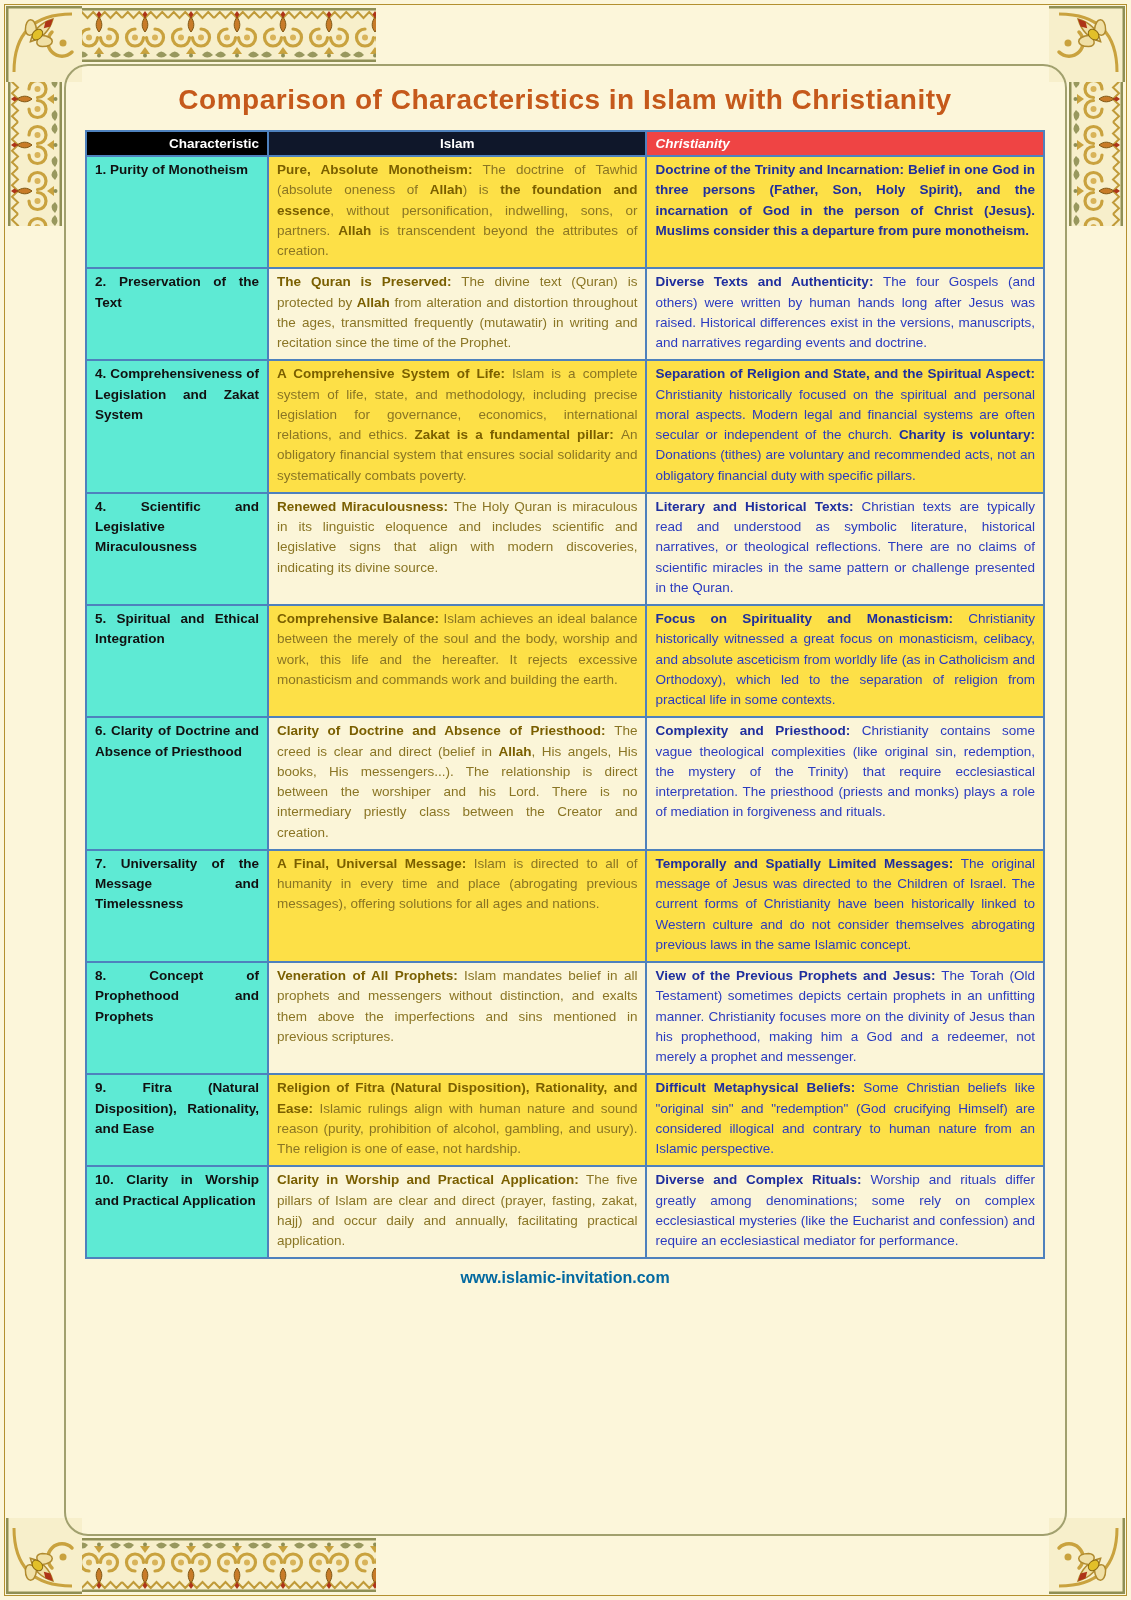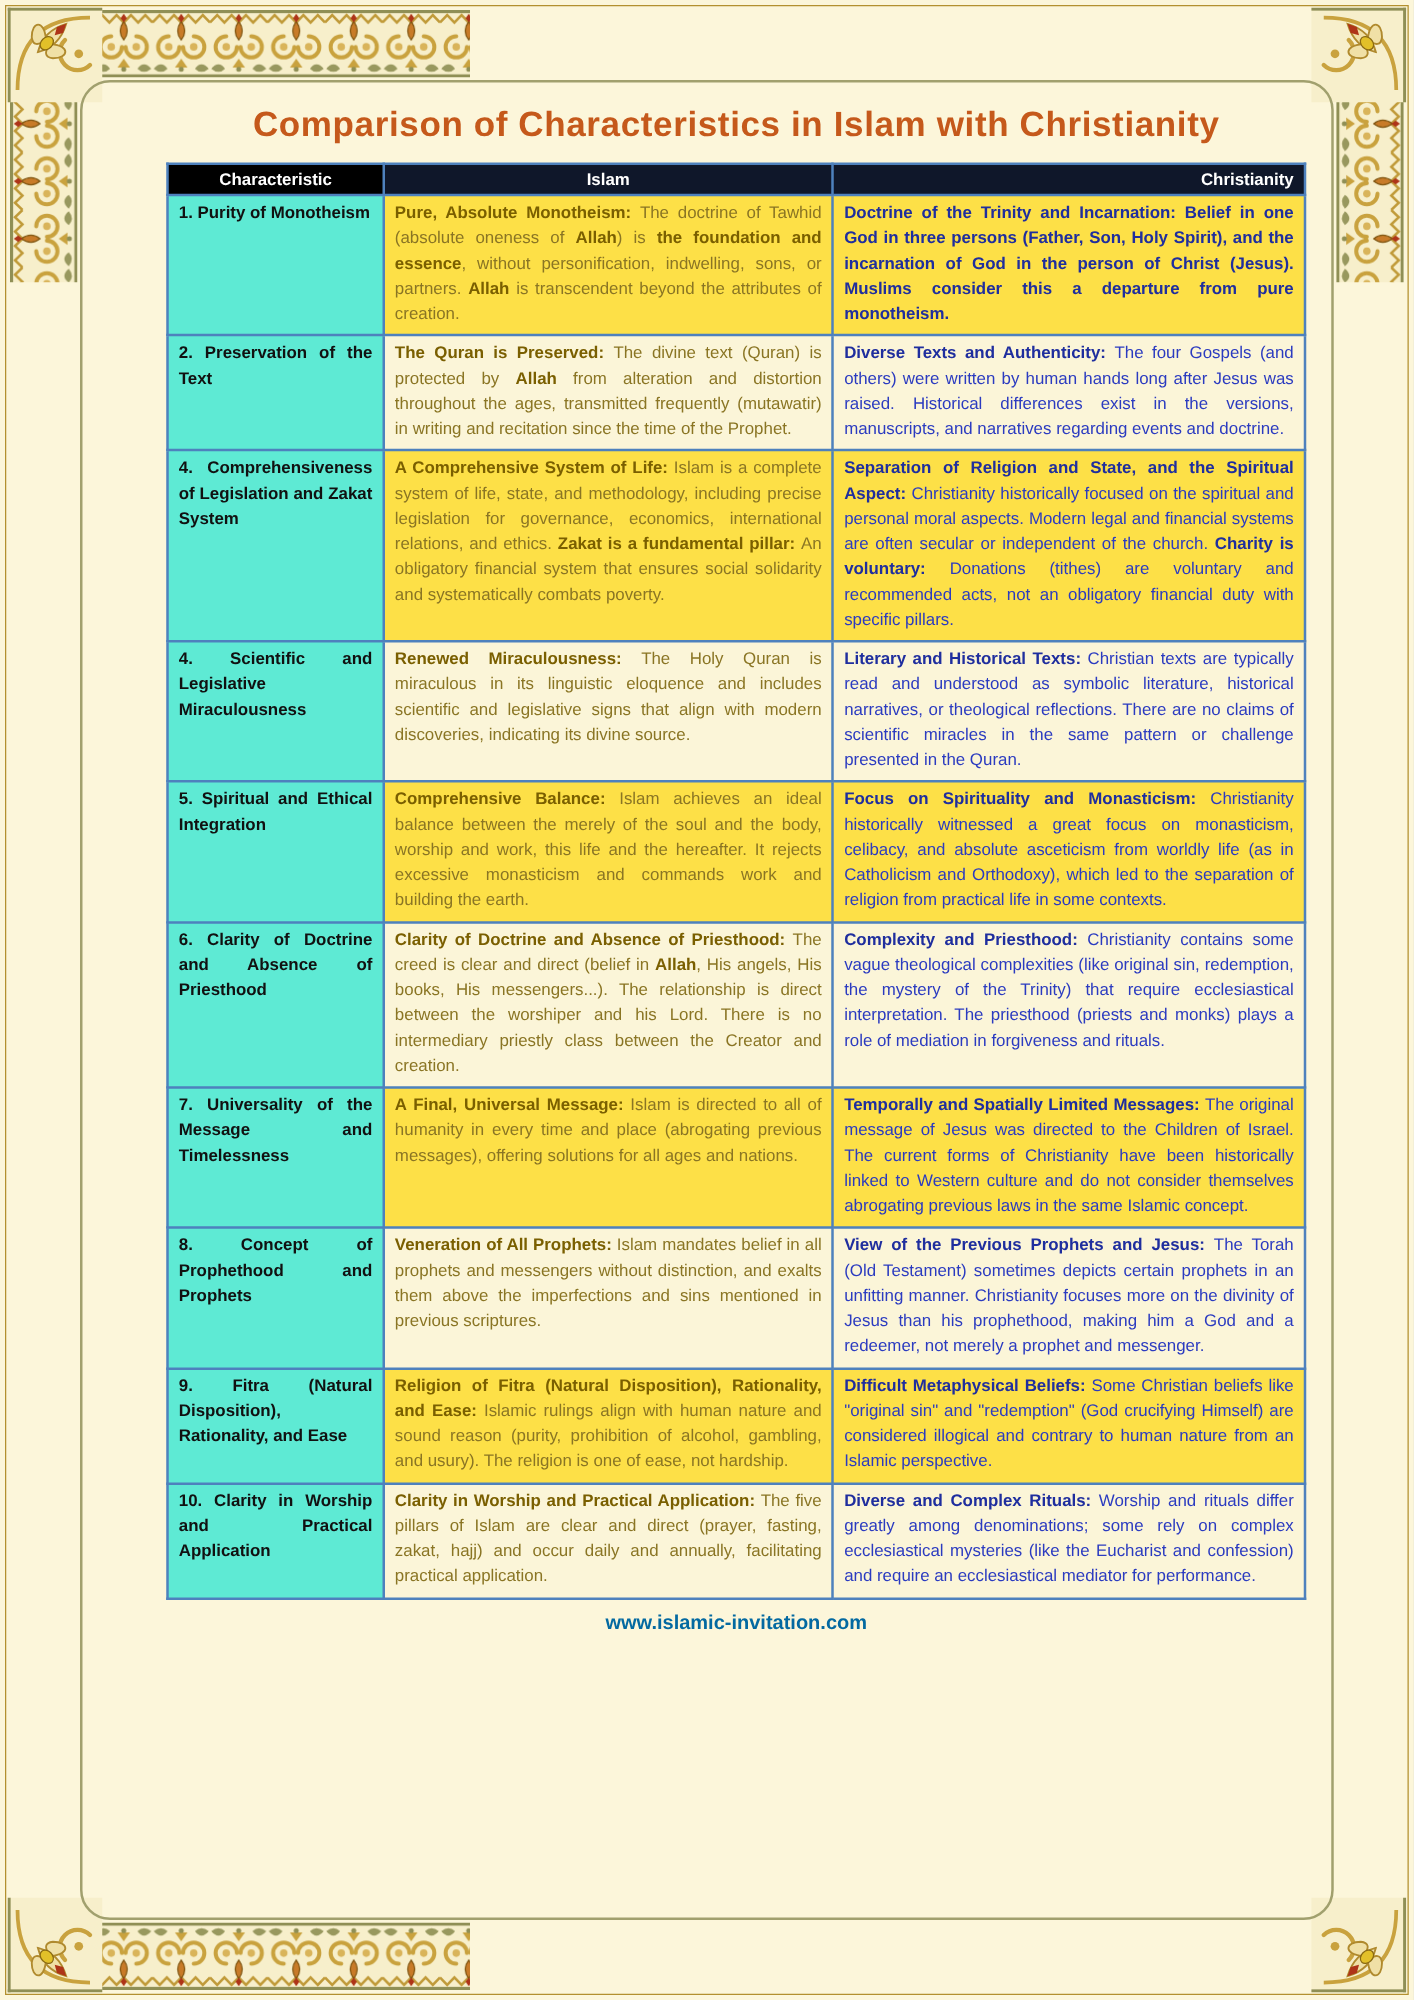--- a/index.html
+++ b/index.html
@@ -15,31 +15,31 @@
   .band-bottom{bottom:8px;left:76px;right:76px;height:54px;}
   .band-left{left:8px;top:76px;bottom:76px;width:54px;}
   .band-right{right:8px;top:76px;bottom:76px;width:54px;}
   .corner{position:absolute;width:76px;height:76px;}
   .corner-tl{top:6px;left:6px;}
   .corner-tr{top:6px;right:6px;}
   .corner-bl{bottom:6px;left:6px;}
   .corner-br{bottom:6px;right:6px;}
   .inner-frame{position:absolute;inset:64px;border:2.5px solid #A1A06E;border-radius:24px;pointer-events:none;}
   
-  .content{position:absolute;left:85px;right:86px;top:76px;margin-left:48px;}
+  .content{position:absolute;left:85px;right:86px;top:76px;}
   h1.title{
     margin:8px 0 14px;text-align:center;
     font-size:28px;font-weight:bold;color:#C5591B;letter-spacing:.5px;
   }
   table.cmp{width:100%;border-collapse:collapse;table-layout:fixed;}
   .cmp th,.cmp td{border:2.5px solid #4E81BD;vertical-align:top;}
   .cmp thead th{color:#fff;font-size:13.5px;font-weight:bold;padding:4px 8px;}
-  .th-char{background:#000000;text-align:center;}
+  .th-char{background:#000000;text-align:right;}
   .th-islam{background:#0f172a;text-align:center;}
-  .th-christ{background:#0f172a;text-align:right;}
+  .th-christ{background:#ef4444;text-align:left;font-style:italic;}
   .cmp td{font-size:13.5px;line-height:1.5;text-align:justify;padding:3px 8px 6px;}
   .char-cell{background:#5eead4;color:#111;font-weight:bold;}
   .islam-cell{color:#8A7524;}
   .islam-cell b{color:#7A5F00;}
   .christ-cell{color:#2B3BC0;}
   .christ-cell b{color:#1F2E9E;}
   .row-blue .islam-cell,.row-blue .christ-cell{background:#fde047;}
   .row-cream .islam-cell,.row-cream .christ-cell{background:#FBF5D8;}
   .footer{text-align:center;margin-top:10px;font-size:16px;font-weight:bold;color:#0369a1;}
   .defs-svg{position:absolute;width:0;height:0;}

